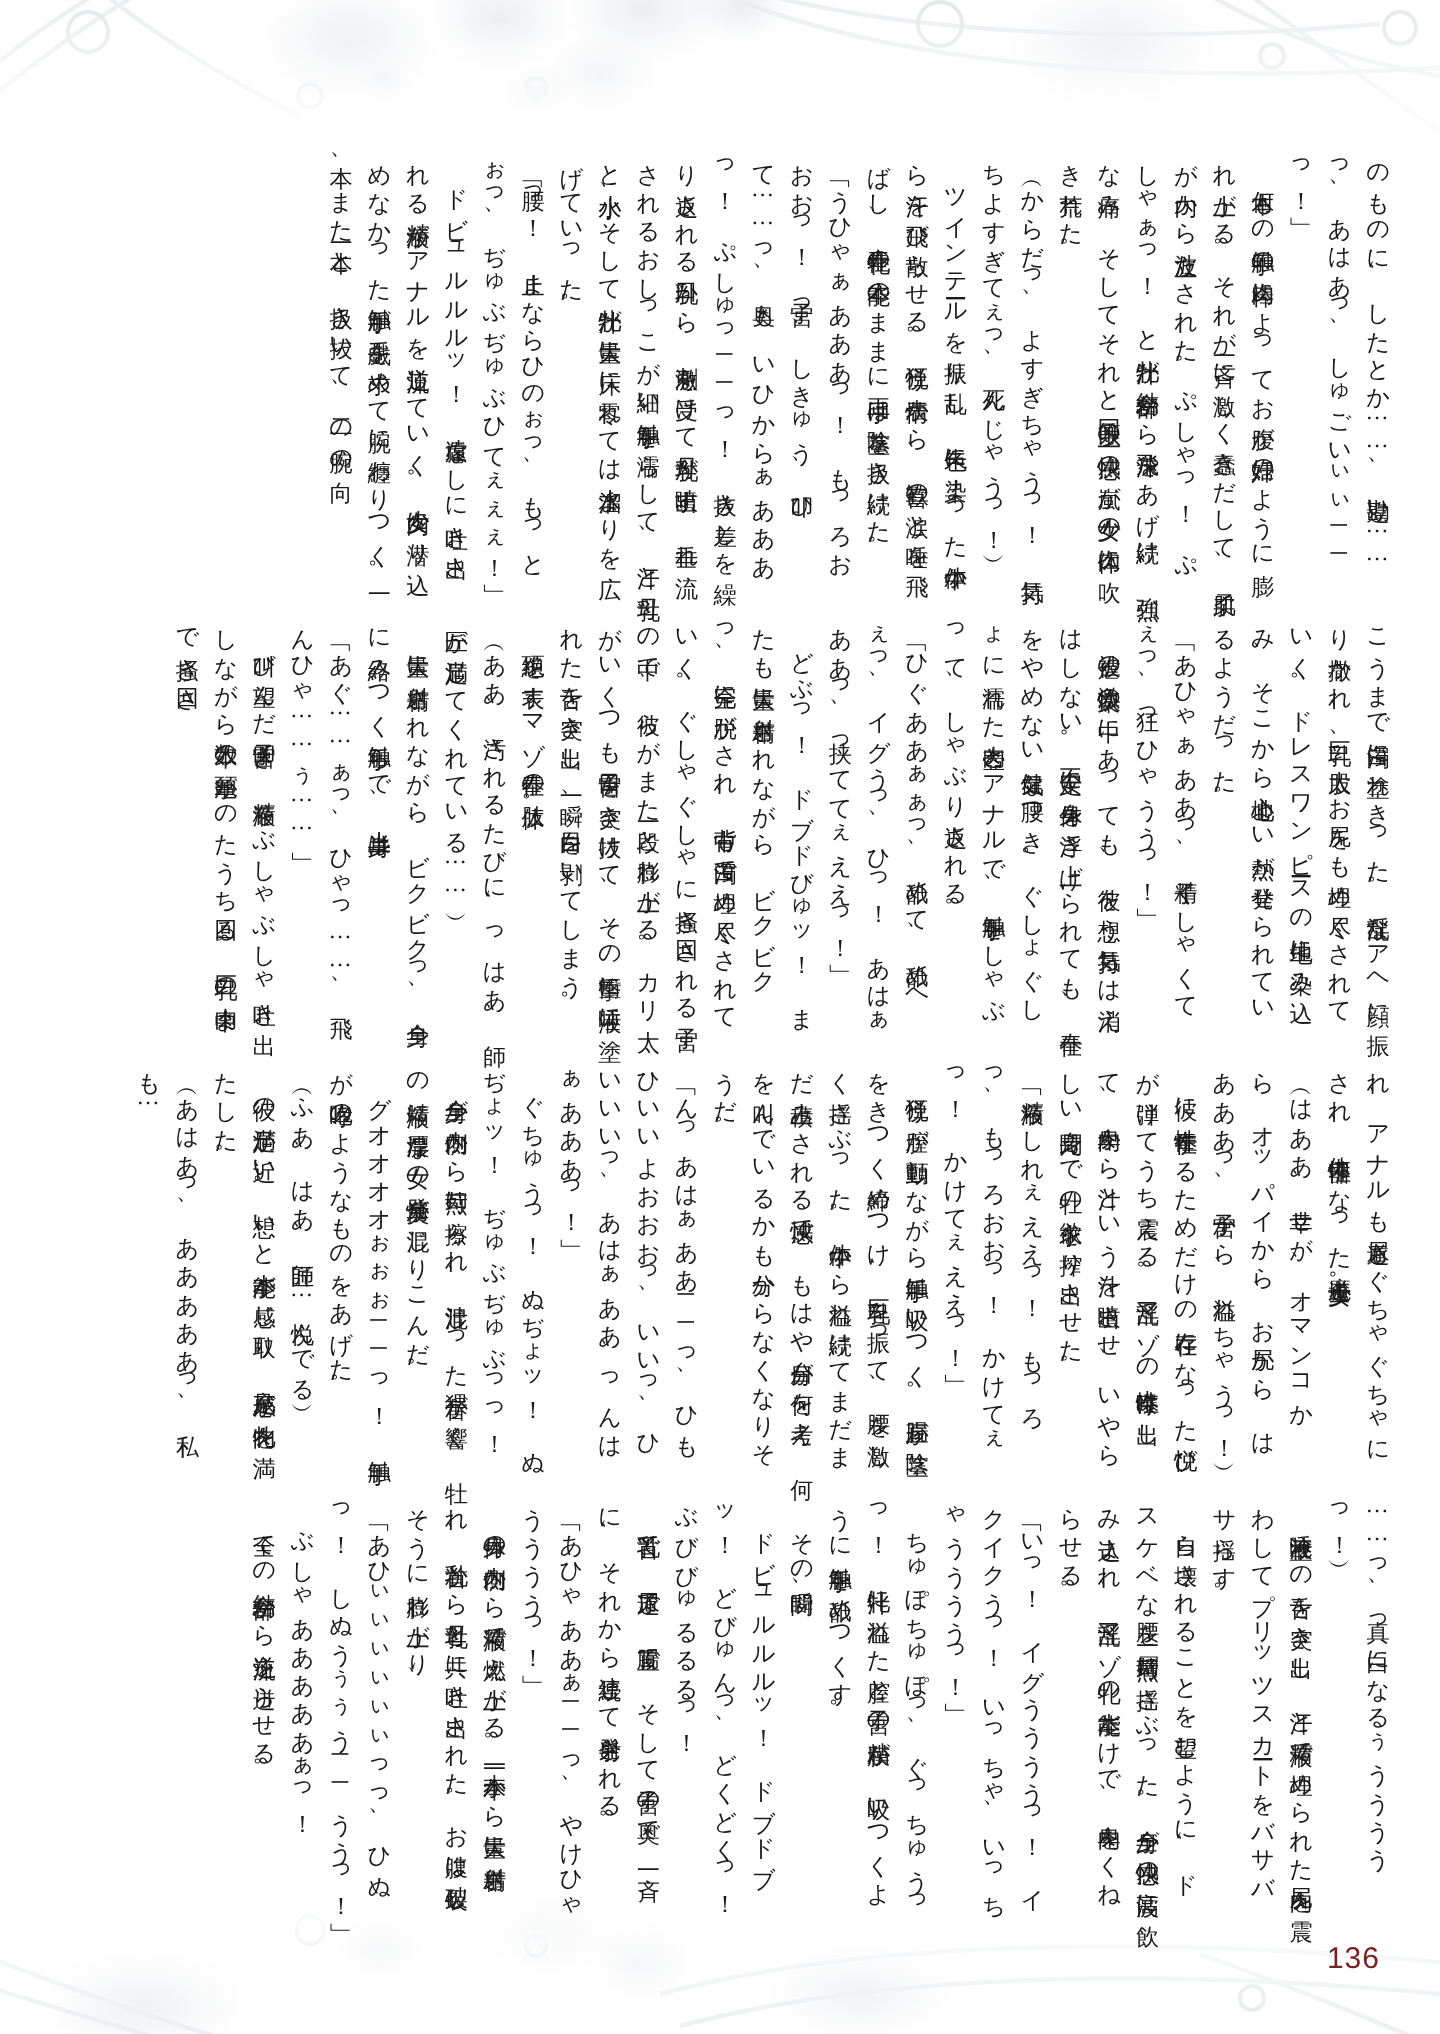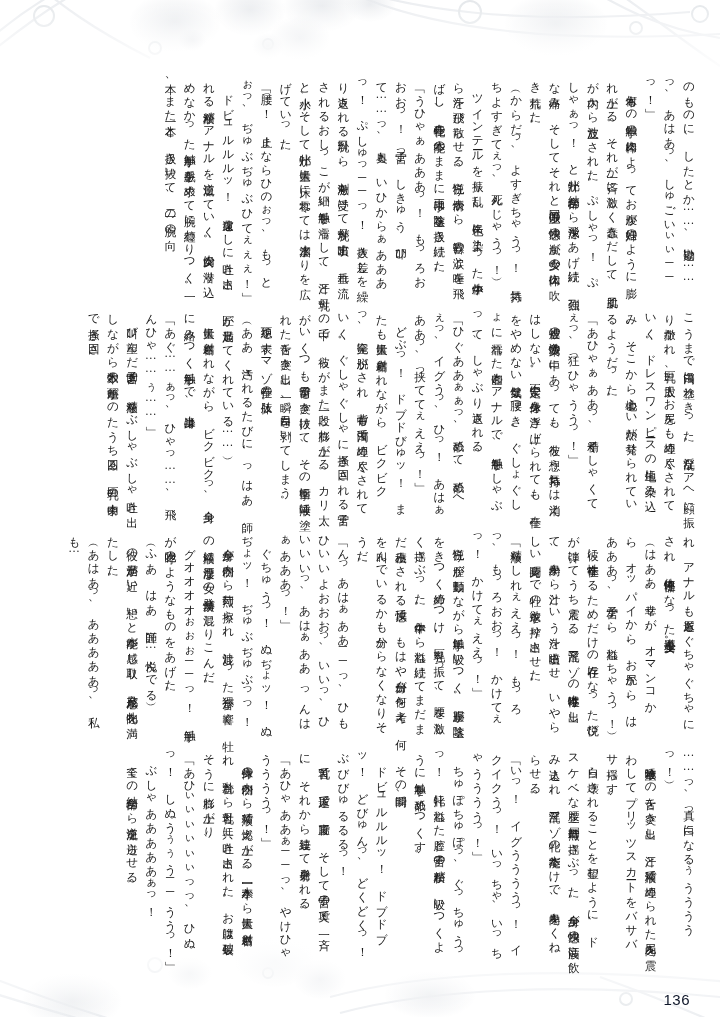--- a/index.html
+++ b/index.html
@@ -53,23 +53,22 @@
   #block-3 { right: 22px; top: 528px; height: 204px; }
   #block-4 { right: 22px; top: 746px; height: 210px; }
 
   
   #folio {
     position: absolute;
     right: 30px;
     top: 971px;
     font-family: "Liberation Sans", sans-serif;
     font-size: 15px;
-    color: #0f172a;
+    color: #7f1d1d;
     letter-spacing: 0.5px;
-    margin-top: 20px;
   }
 </style>
 </head>
 <body>
 
 <div id="page">
 
   <div class="bg-band bg-top">
     <svg viewBox="0 0 720 80" preserveAspectRatio="none" aria-hidden="true">
       <defs>

